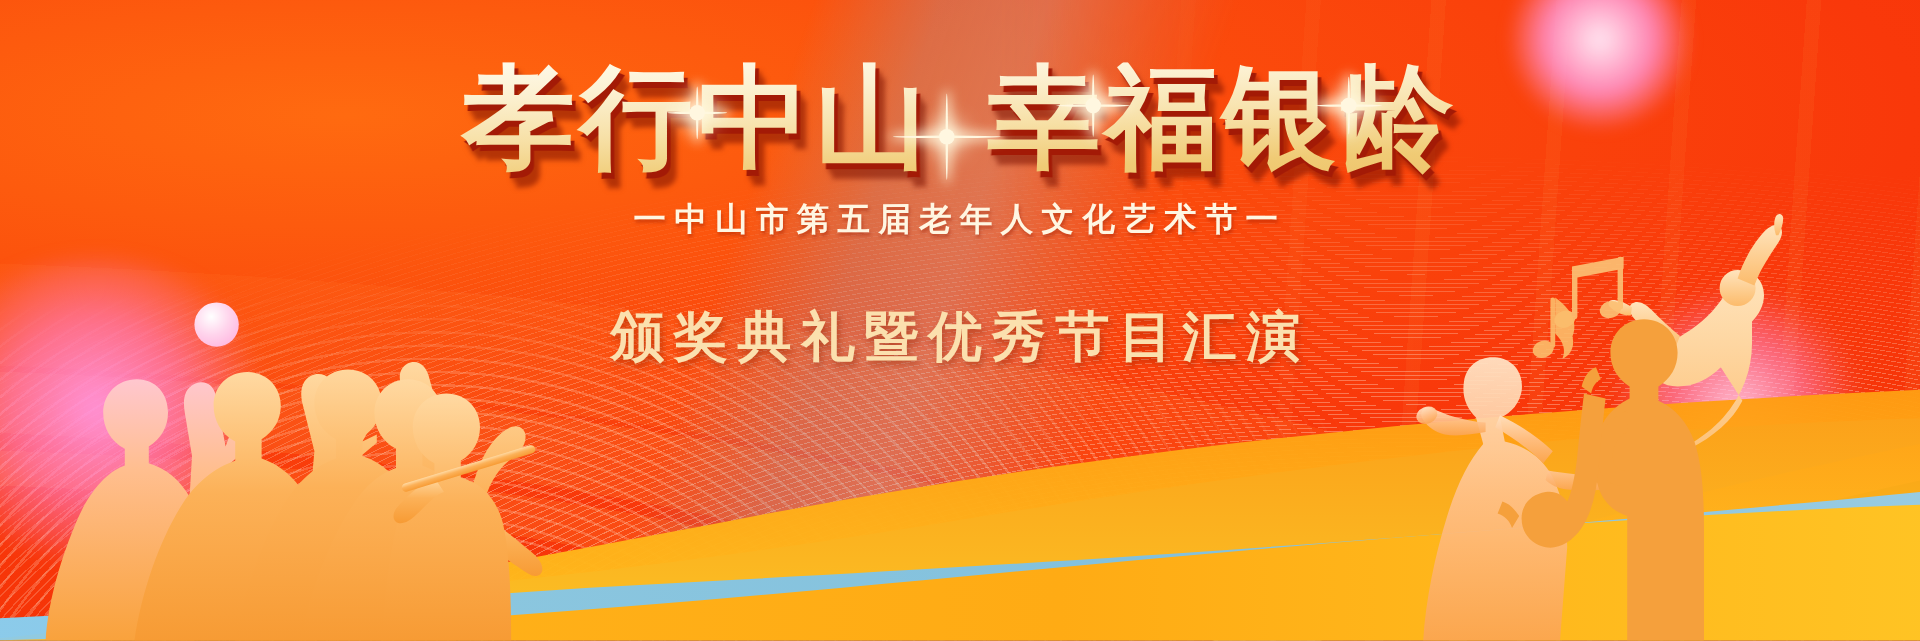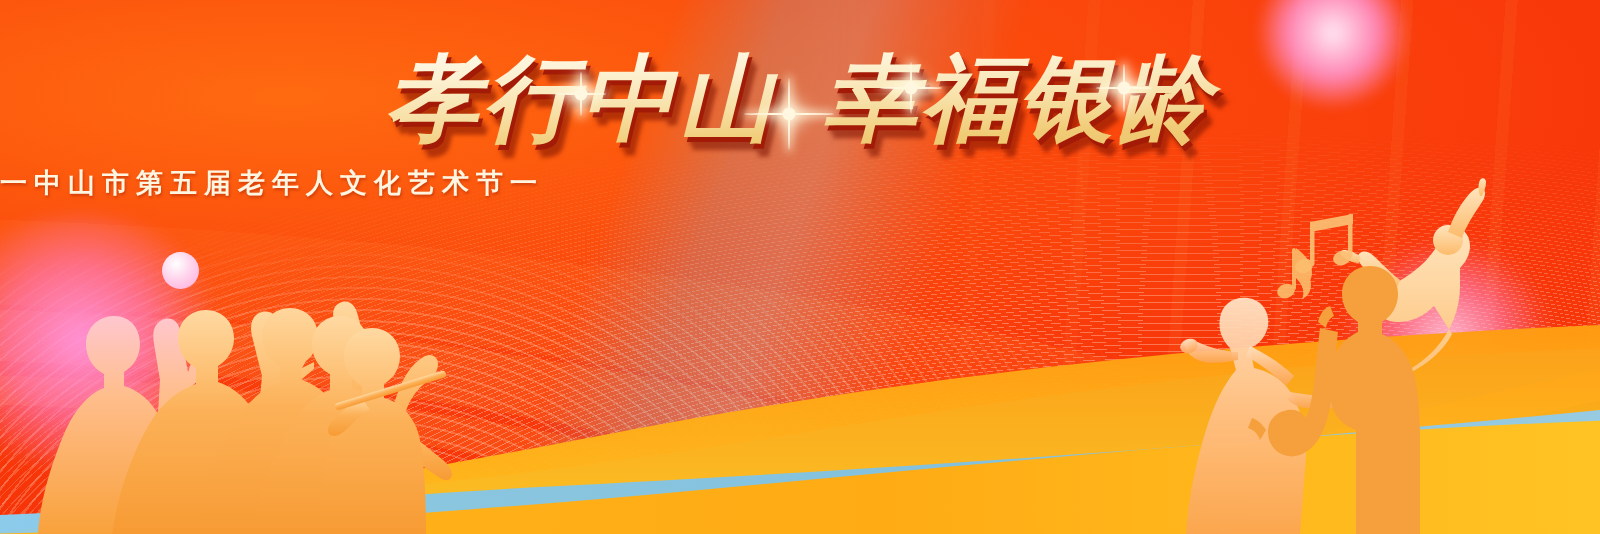--- a/index.html
+++ b/index.html
@@ -80,36 +80,35 @@
   
   .figs{position:absolute;left:0;top:0;width:1600px;height:534px;}
 
   
   .textwrap{position:absolute;left:0;top:0;width:1600px;height:534px;}
 
   .maintitle{
     position:absolute;left:0;top:52px;width:1600px;text-align:center;
     font-size:94px;line-height:1;font-weight:700;letter-spacing:4px;
     font-family:"DejaVu Sans","Liberation Sans",sans-serif;
-    font-style:italic;
     background:linear-gradient(178deg,#fffdf2 0%,#fdf3d6 26%,#f8e3ad 52%,#f2cf7e 74%,#e8b košt 74%,#efc173 100%);
     background:linear-gradient(178deg,#fffdf4 0%,#fcf1d2 28%,#f7e0a6 54%,#f0cb75 78%,#eec067 100%);
     -webkit-background-clip:text;background-clip:text;color:transparent;
     filter:drop-shadow(3px 5px 0 #a31a06) drop-shadow(5px 8px 2px rgba(120,15,0,.55));
   }
   .maintitle .sp{display:inline-block;width:46px;}
 
   .sparkle{position:absolute;pointer-events:none;}
   .sparkle i{position:absolute;left:50%;top:50%;display:block;background:#fff7e0;transform:translate(-50%,-50%);border-radius:50%;}
   .sparkle i.h{width:100%;height:2px;box-shadow:0 0 10px 3px rgba(255,245,215,.85);}
   .sparkle i.v{width:2px;height:100%;box-shadow:0 0 10px 3px rgba(255,245,215,.85);}
   .sparkle i.c{width:13px;height:13px;box-shadow:0 0 18px 7px rgba(255,248,222,.9);}
 
   .subtitle{
-    position:absolute;left:0;top:170px;width:1600px;text-align:left;
+    position:absolute;left:0;top:170px;width:1600px;text-align:center;
     font-size:27px;line-height:1;font-weight:700;letter-spacing:7px;
     color:#fff6e2;
     text-shadow:1px 2px 3px rgba(150,25,0,.45);
   }
   .headline{
     position:absolute;left:0;top:258px;width:1600px;text-align:center;
     font-size:45px;line-height:1;font-weight:700;letter-spacing:8px;
     color:#fbe0ae;
     font-family:"DejaVu Sans","Liberation Sans",sans-serif;
     text-shadow:2px 3px 5px rgba(140,30,0,.45);
@@ -336,16 +335,17 @@
         <i class="c"></i>
     </div>
     <div class="sparkle" style="left:556px;top:72px;width:50px;height:44px;">
       <i class="h"></i>
         <i class="v"></i>
         <i class="c"></i>
     </div>
 
     <div class="subtitle">一中山市第五届老年人文化艺术节一</div>
 
+    <div class="headline">颁奖典礼暨优秀节目汇演</div>
 
 
   </div>
 </div>
 
 </body></html>

